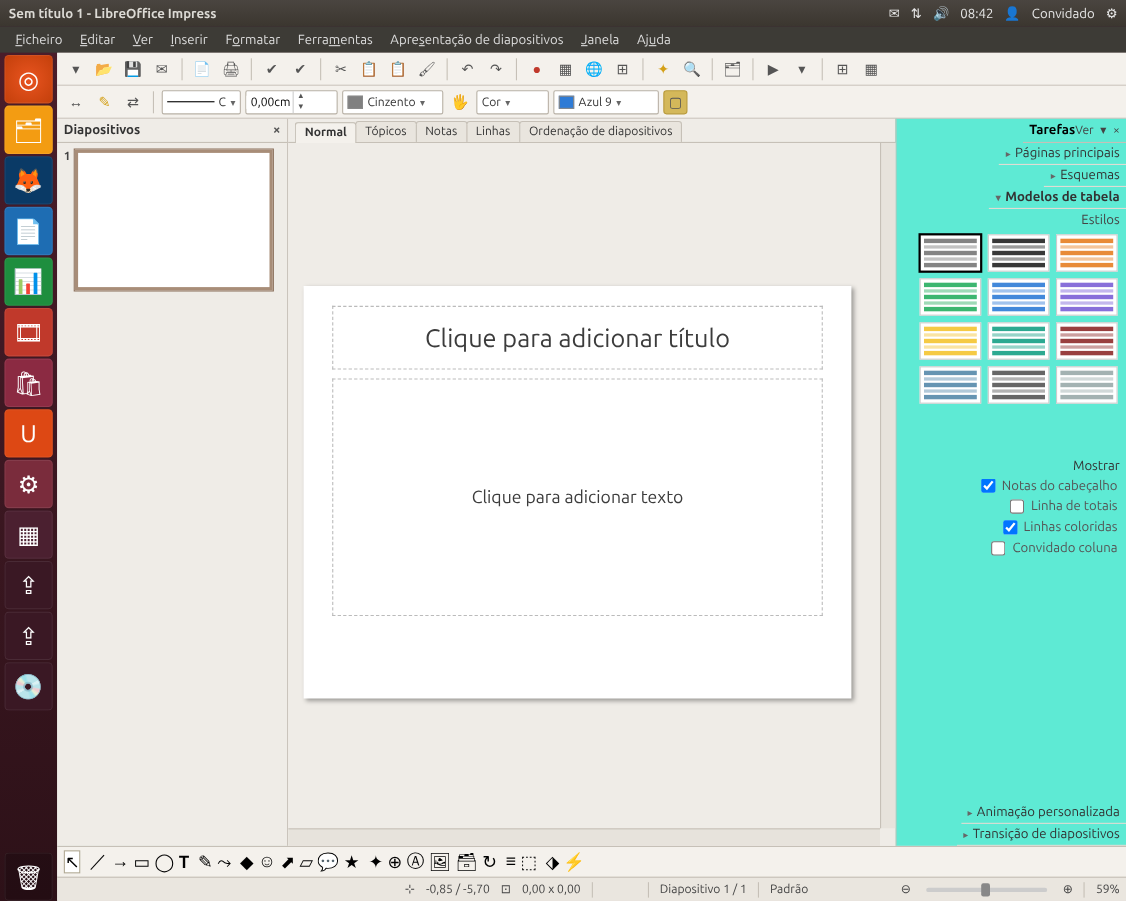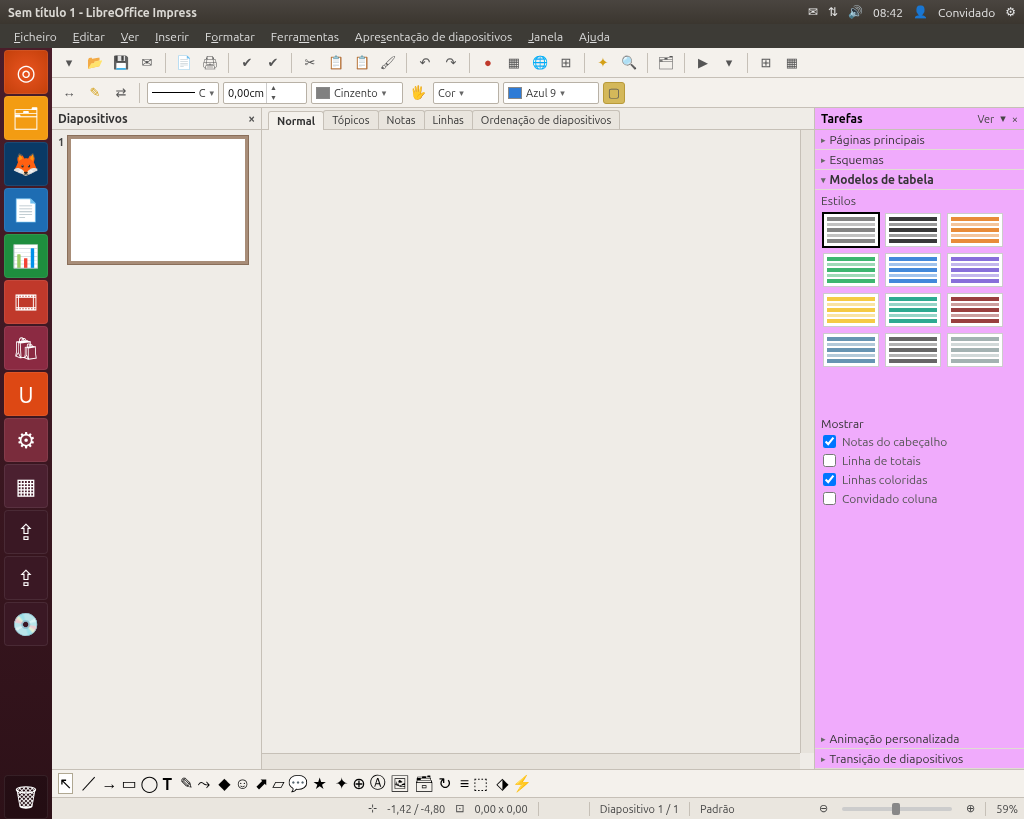--- a/index.html
+++ b/index.html
@@ -37,21 +37,21 @@
 .view-tabs{ height:22px; display:flex; align-items:flex-end; border-bottom:1px solid #c6c0b7; padding-left:6px; gap:0;}
 .vtab{ padding:3px 8px; font-size:11px; border:1px solid #c6c0b7; border-bottom:none; background:#e9e5de; color:#333; cursor:pointer; border-top-left-radius:3px; border-top-right-radius:3px; margin-right:-1px;margin-top:40px;}
 .vtab.active{ background:#f4f1ec; font-weight:bold; position:relative; top:1px;}
 .canvas-wrap{ flex:1; background:#efece7; position:relative; overflow:hidden;}
 .canvas-wrap .vsb{ position:absolute; right:0; top:0; bottom:16px; width:14px; background:#e7e3dc; border-left:1px solid #c6c0b7;}
 .canvas-wrap .hsb{ position:absolute; left:0; right:14px; bottom:0; height:16px; background:#e7e3dc; border-top:1px solid #c6c0b7;}
 .slide{ position:absolute; left:14px; top:130px; width:498px; height:375px; background:#fff; box-shadow:2px 2px 4px rgba(0,0,0,0.35);}
 .slide .ph{ position:absolute; border:1px dashed #bbb; color:#3c3c3c; display:flex; align-items:center; justify-content:center;}
 .slide .ph.title{ left:26px; top:18px; width:446px; height:58px; font-size:23px;}
 .slide .ph.content{ left:26px; top:84px; width:446px; height:216px; font-size:16px;}
-.tasks { width:210px; background:#f0abfc; border-left:1px solid #c6c0b7; display:flex; flex-direction:column; font-size:12px;}
+.tasks { width:210px; background:#5eead4; border-left:1px solid #c6c0b7; display:flex; flex-direction:column; font-size:12px;align-items:flex-end;}
 .tasks .hdr{ height:22px; display:flex; align-items:center; padding:0 6px; font-weight:bold; border-bottom:1px solid #c6c0b7; justify-content:space-between;}
 .tasks .hdr .rh{ display:flex; align-items:center; gap:6px; font-weight:normal; color:#444; font-size:11px;}
 .tasks .sect{ padding:3px 6px; border-bottom:1px solid #e0dcd3; cursor:pointer; color:#333; display:flex; align-items:center; gap:4px;}
 .tasks .sect .tri{ font-size:9px; color:#666;}
 .tasks .sect.open{ font-weight:bold;}
 .styles{ padding:4px 6px 2px; color:#444;}
 .style-grid{ display:grid; grid-template-columns:repeat(3,56px); gap:6px; padding:4px 8px; }
 .style-grid .sw{ width:56px; height:34px; border:1px solid #ccc; background:#fff; cursor:pointer; position:relative; overflow:hidden;}
 .style-grid .sw.sel{ outline:2px solid #000; outline-offset:-1px;}
 .style-grid .sw .rows{ position:absolute; inset:3px; display:flex; flex-direction:column; gap:2px;}
@@ -202,20 +202,24 @@
 
     <div class="center">
       <div class="view-tabs">
         <div class="vtab active">Normal</div>
         <div class="vtab">Tópicos</div>
         <div class="vtab">Notas</div>
         <div class="vtab">Linhas</div>
         <div class="vtab">Ordenação de diapositivos</div>
       </div>
       <div class="canvas-wrap">
+        <div class="slide">
+          <div class="ph title">Clique para adicionar título</div>
+          <div class="ph content">Clique para adicionar texto</div>
+        </div>
         <div class="vsb"></div>
         <div class="hsb"></div>
       </div>
     </div>
 
     <div class="tasks">
       <div class="hdr">
         <span>Tarefas</span>
         <span class="rh">
           <span>Ver</span>
@@ -404,21 +408,21 @@
     <div class="tbtn">≡</div>
     <div class="tbtn">⬚</div>
     <div class="sep"></div>
     <div class="tbtn">⬗</div>
     <div class="tbtn">⚡</div>
   </div>
 
   <div class="statusbar">
     <span style="width:300px"></span>
     <span>⊹</span>
-    <span>-1,42 / -4,80</span>
+    <span>-0,85 / -5,70</span>
     <span>⊡</span>
     <span>0,00 x 0,00</span>
     <div class="sb-sep"></div>
     <span style="width:30px"></span>
     <div class="sb-sep"></div>
     <span>Diapositivo 1 / 1</span>
     <div class="sb-sep"></div>
     <span>Padrão</span>
     <span style="flex:1"></span>
     <span>⊖</span>

